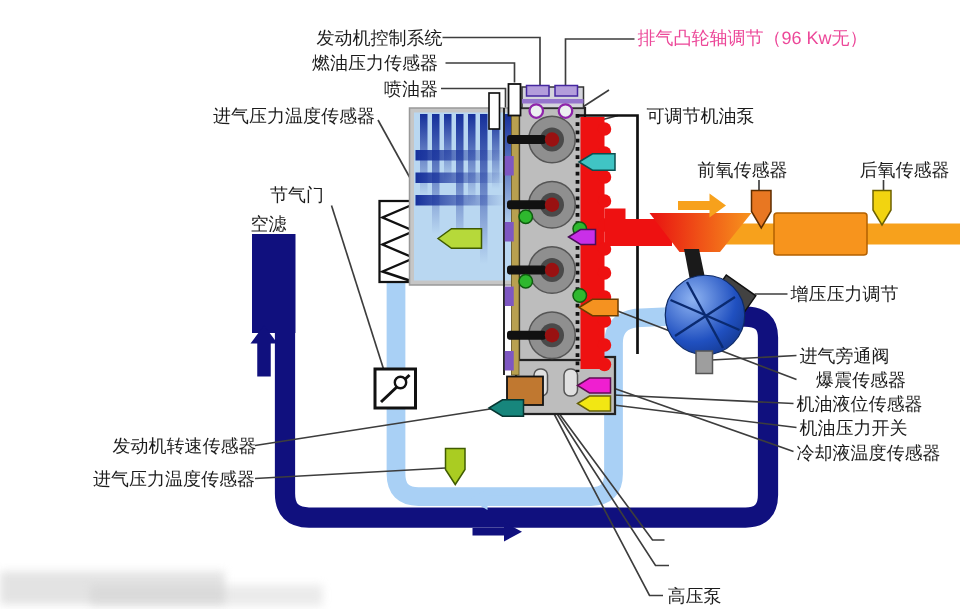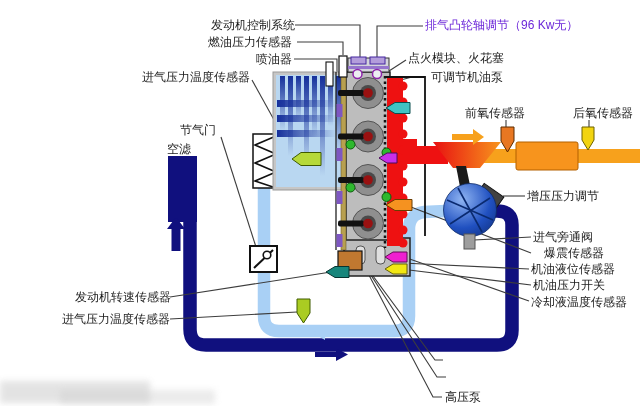--- a/index.html
+++ b/index.html
@@ -1,20 +1,20 @@
 <!DOCTYPE html>
 <html><head>
 <meta charset="utf-8">
 <style>
   html,body{margin:0;padding:0;background:#fff;}
   #stage{position:relative;width:640px;height:406px;background:#fff;overflow:hidden;
          font-family:"Liberation Sans",sans-serif;}
   #diagram{position:absolute;left:0;top:0;}
   .lbl{position:absolute;font-size:12px;line-height:1.1;color:#1c1c1c;white-space:nowrap;}
-  .lbl.red{color:#6d28d9;text-align:right;}
+  .lbl.red{color:#ec4899;text-align:right;}
   #title{position:absolute;left:4px;top:16px;font-size:21px;font-weight:bold;color:#111;
          letter-spacing:1px;}
   .wm{position:absolute;background:#cdcdcd;filter:blur(3px);opacity:.55;}
 </style>
 </head>
 <body>
 
 <div id="stage">
 
 <svg id="diagram" width="640" height="406" viewBox="0 0 640 406">
@@ -210,21 +210,20 @@
 </svg>
 
 
 <div class="lbl" style="left:211px;top:19px">发动机控制系统</div>
 <div class="lbl" style="left:208px;top:36px">燃油压力传感器</div>
 <div class="lbl" style="left:256px;top:53px">喷油器</div>
 <div class="lbl red" style="left:425px;top:19px">排气凸轮轴调节（96 Kw无）</div>
 <div class="lbl" style="left:142px;top:71px">进气压力温度传感器</div>
 <div class="lbl" style="left:180px;top:124px">节气门</div>
 <div class="lbl" style="left:167px;top:143px">空滤</div>
-<div class="lbl" style="left:408px;top:52px">点火模块、火花塞</div>
 <div class="lbl" style="left:431px;top:71px">可调节机油泵</div>
 <div class="lbl" style="left:465px;top:107px">前氧传感器</div>
 <div class="lbl" style="left:573px;top:107px">后氧传感器</div>
 <div class="lbl" style="left:527px;top:190px">增压压力调节</div>
 <div class="lbl" style="left:533px;top:231px">进气旁通阀</div>
 <div class="lbl" style="left:544px;top:247px">爆震传感器</div>
 <div class="lbl" style="left:531px;top:263px">机油液位传感器</div>
 <div class="lbl" style="left:533px;top:279px">机油压力开关</div>
 <div class="lbl" style="left:75px;top:291px">发动机转速传感器</div>
 <div class="lbl" style="left:531px;top:296px">冷却液温度传感器</div>

